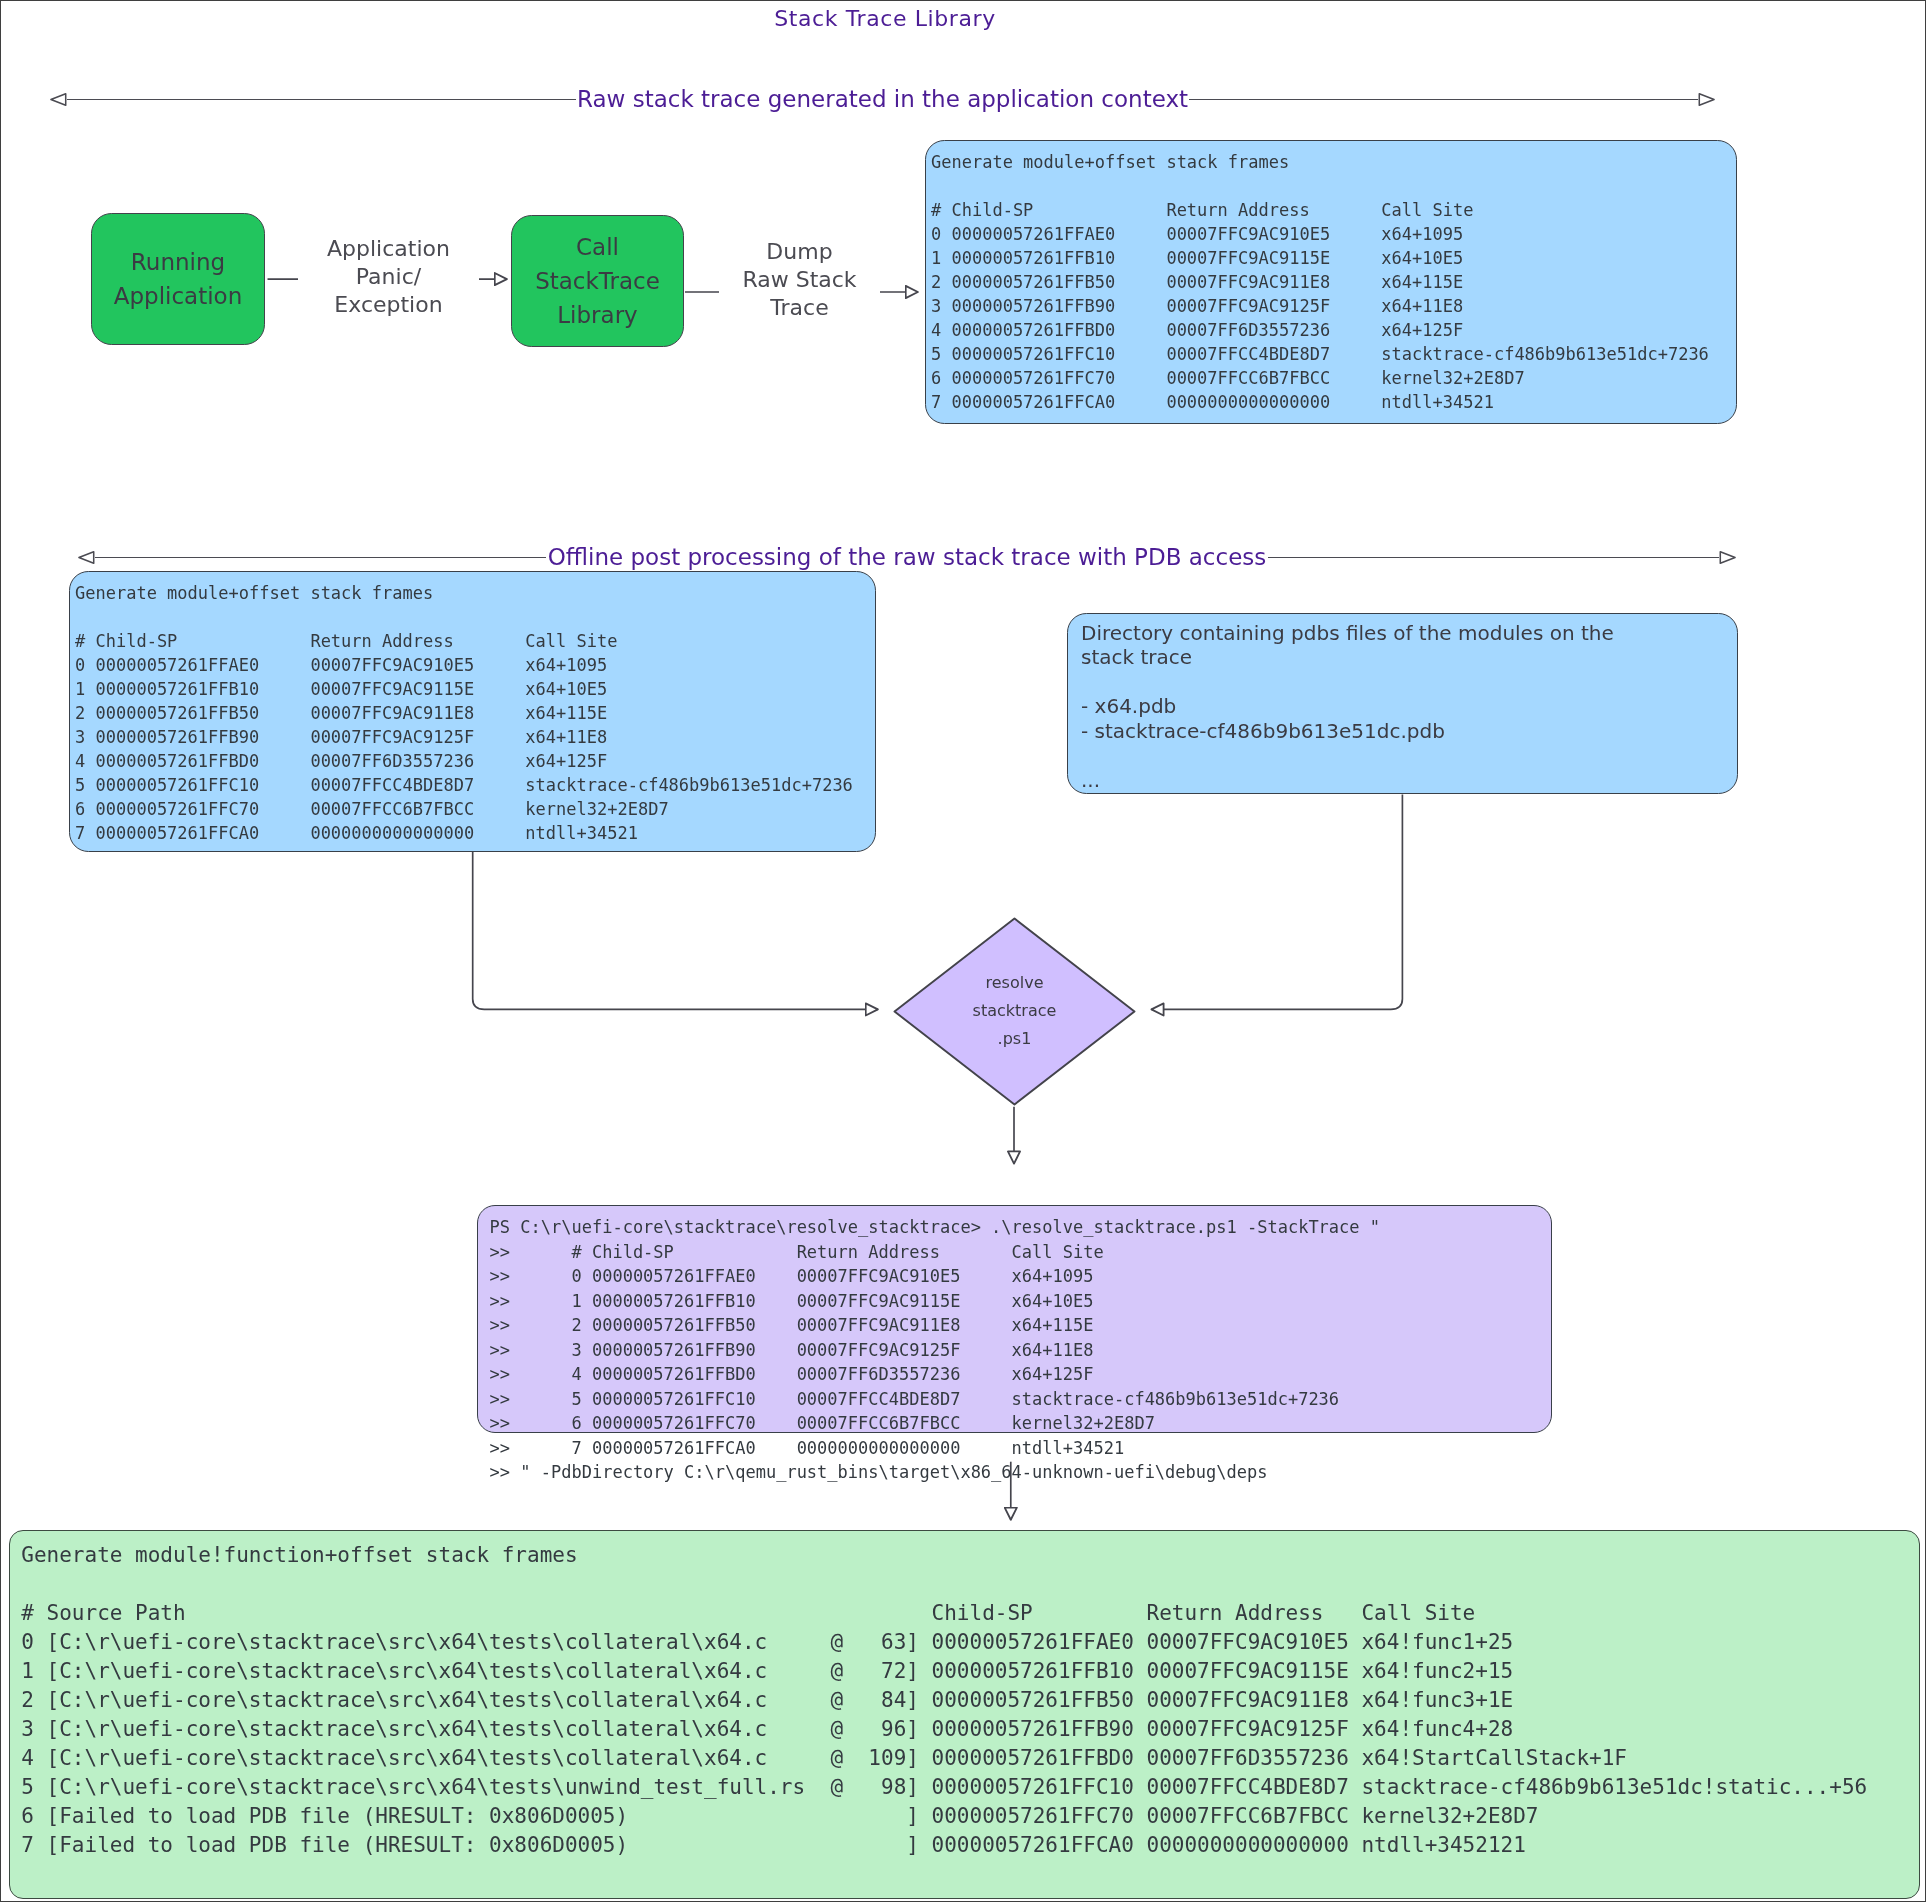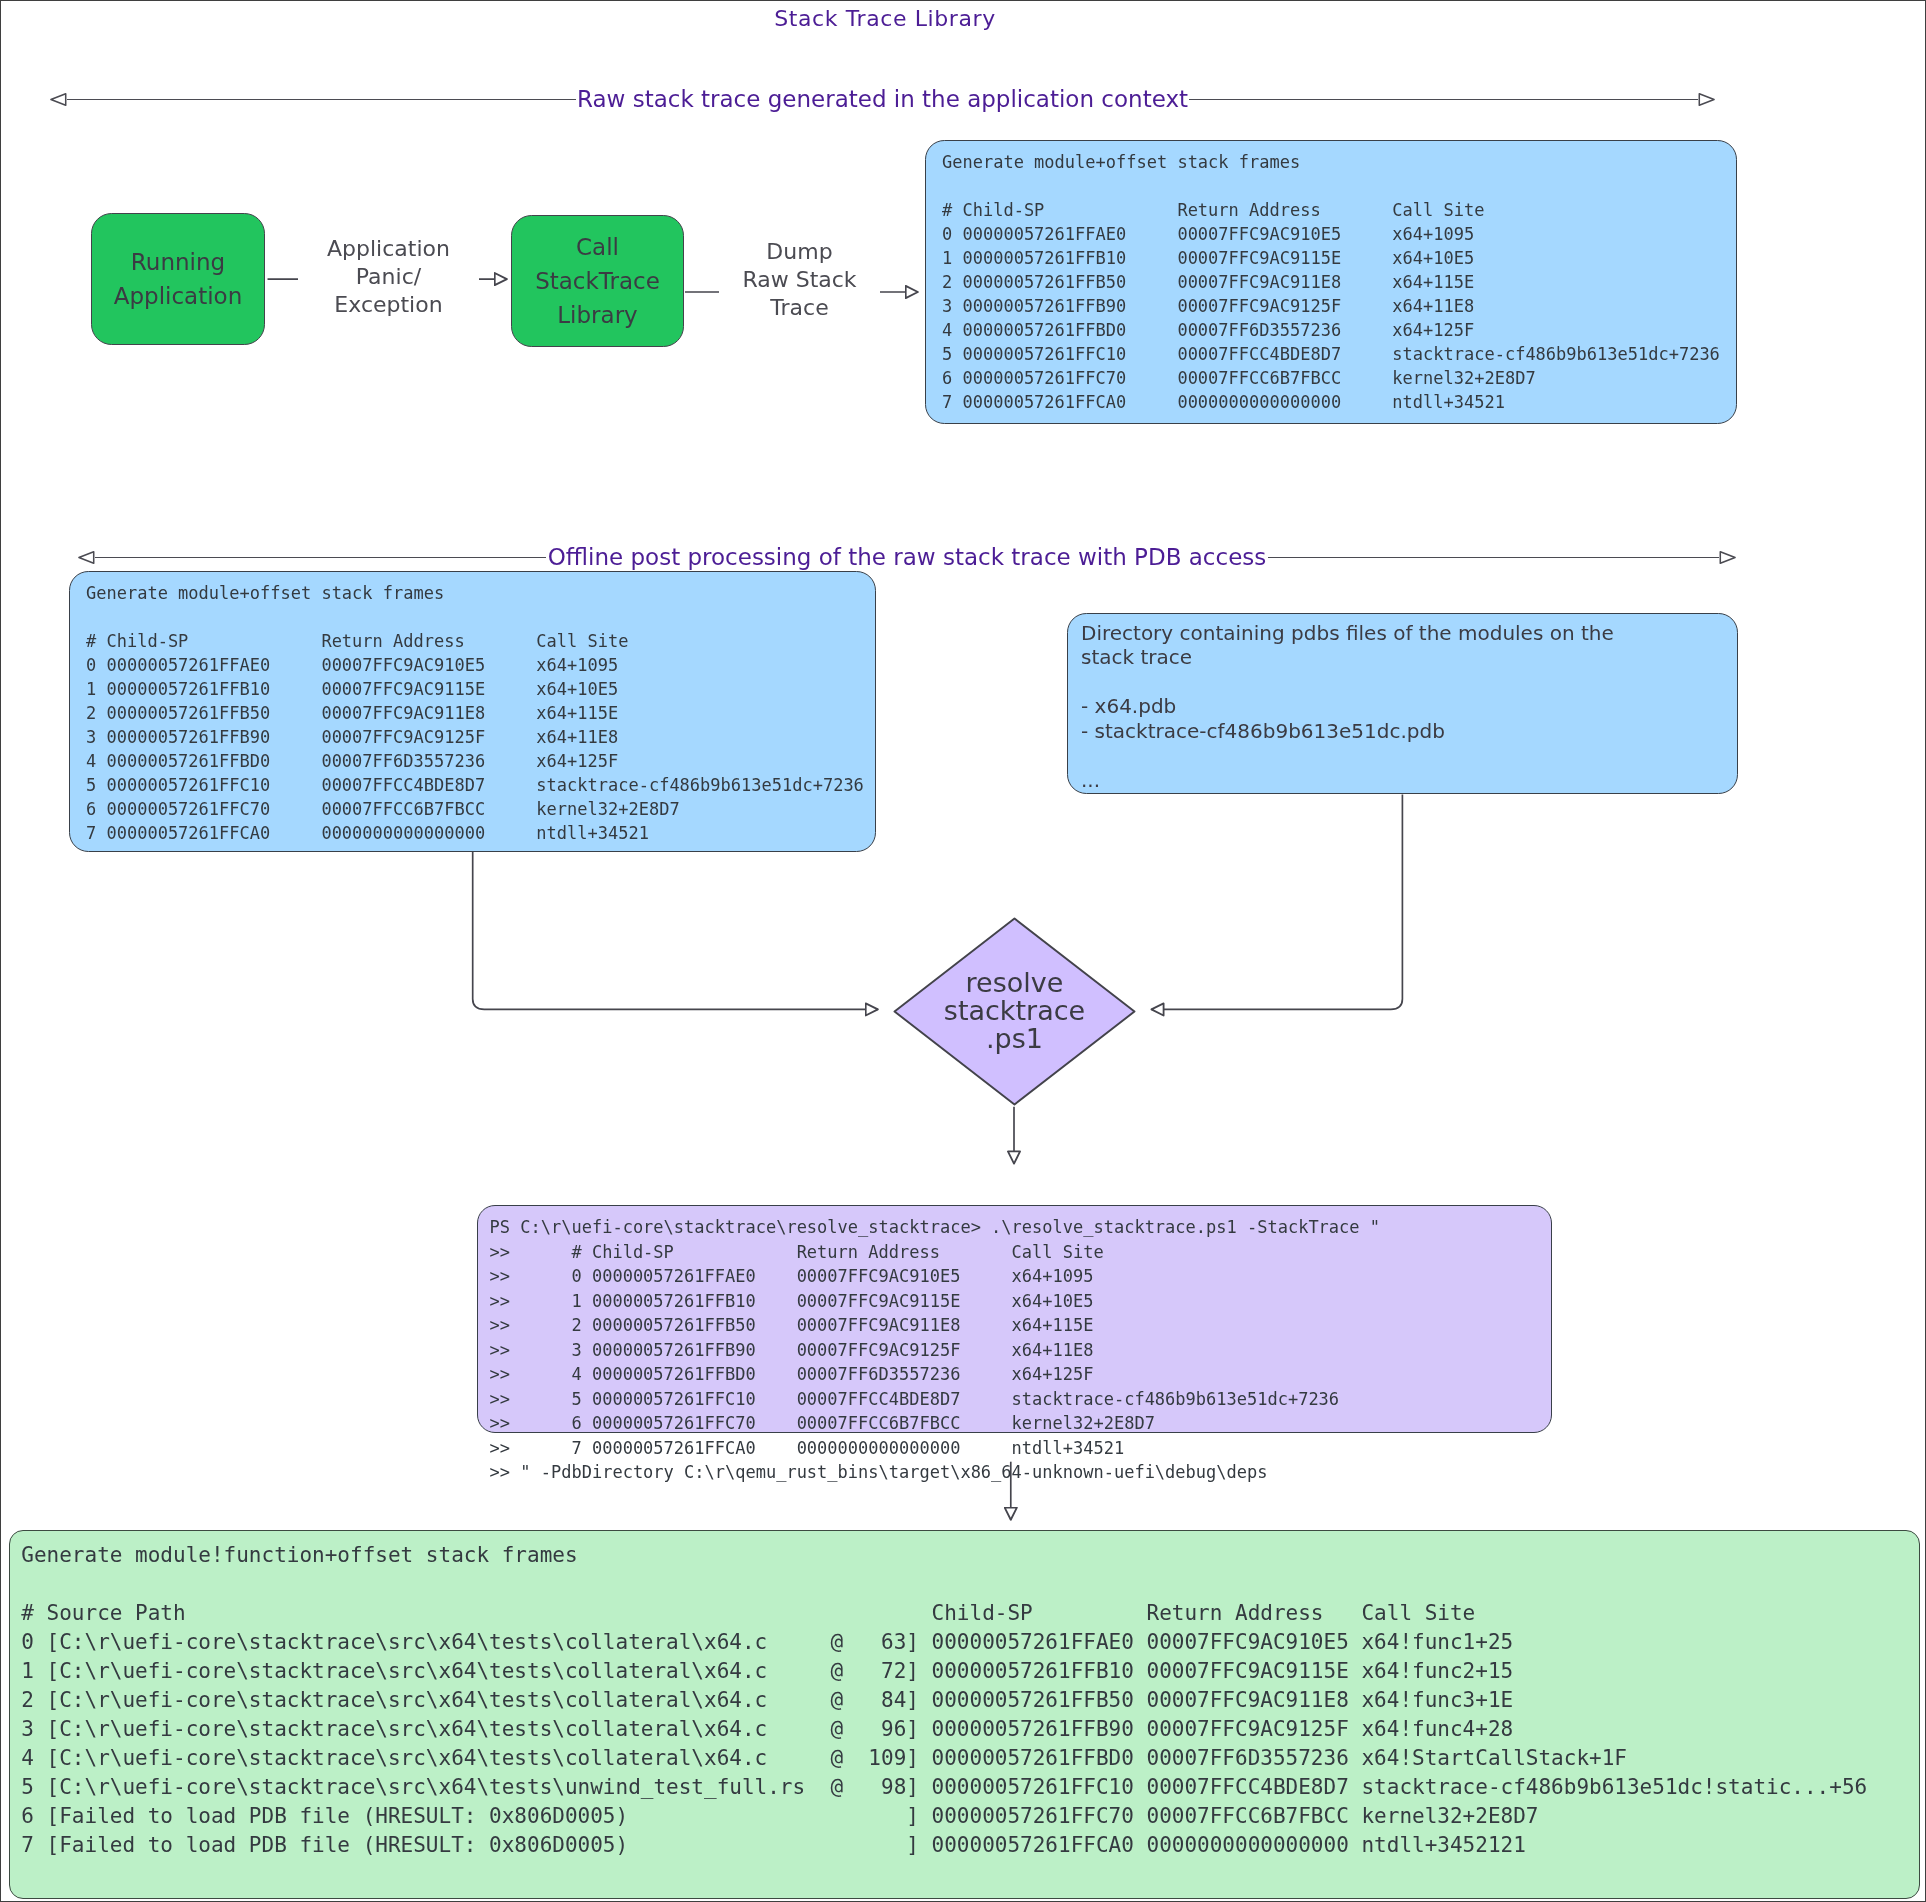--- a/index.html
+++ b/index.html
@@ -24,33 +24,33 @@
   .section-header .hline{flex:1;border-top:1.7px solid #4b4b52;height:0;}
   .section-header .hdr-text{font-size:23px;padding:0 1.3px;white-space:nowrap;color:#4c1d95;}
   .arrowglyph{flex:0 0 auto;}
   .node{
     background:#22c55e;border:1.7px solid #43434b;border-radius:20.6px;
     display:flex;align-items:center;justify-content:center;text-align:center;
     font-size:23px;line-height:34px;white-space:pre-line;box-sizing:border-box;
   }
   .codebox{
     background:#a5d8ff;border:1.7px solid #394049;border-radius:19.4px;
-    box-sizing:border-box;padding:9px 16px;
+    box-sizing:border-box;padding:9px 5px;
   }
   .flowlabel{
     text-align:center;font-size:22px;line-height:28px;white-space:pre-line;
     background:#ffffff;color:#4b4b52;
   }
   #pdb-box{
     background:#a5d8ff;border:1.7px solid #394049;border-radius:19.4px;
     box-sizing:border-box;padding:6.5px 13px;
     font-size:20px;line-height:24.5px;white-space:pre-line;color:#3b3b43;
   }
   #resolver-label{
-    text-align:center;font-size:27px;line-height:28px;white-space:pre-line;color:#3b3b43;
+    text-align:center;font-size:16px;line-height:28px;white-space:pre-line;color:#3b3b43;
   }
   #console-box{
     background:#d6c8fa;border:1.7px solid #394049;border-radius:18px;
     box-sizing:border-box;padding:9px 11.6px;
   }
   #console-box pre{font-size:17px;line-height:24.5px;}
   .codebox pre{font-size:17px;line-height:24px;}
   #result-box{
     background:#bcf0c7;border:1.9px solid #3c4a41;border-radius:14px;
     box-sizing:border-box;padding:10.3px 11.6px;

